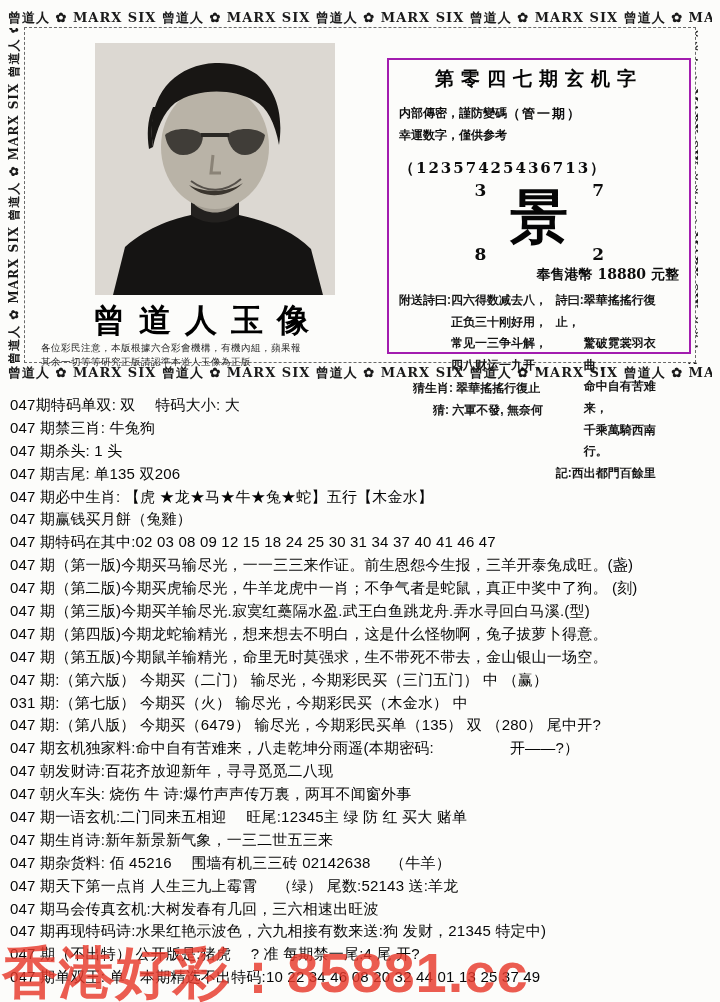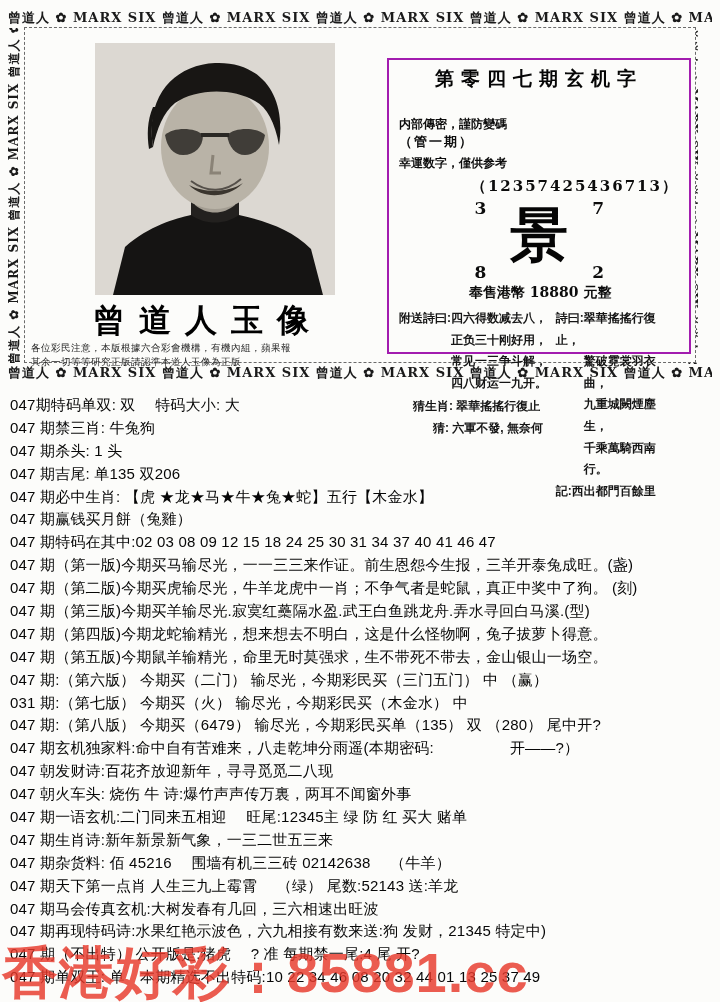--- a/index.html
+++ b/index.html
@@ -12,36 +12,36 @@
   .strip-bottom{ top:364px; left:8px; width:704px; height:18px; }
   .strip-left  { left:6px; top:364px; width:336px; height:16px; transform:rotate(-90deg); transform-origin:0 0; font-size:12px; }
   .strip-right { left:700px; top:28px; width:336px; height:16px; transform:rotate(90deg); transform-origin:0 0; font-size:12px; }
 
   
   .poster { position:absolute; left:24px; top:27px; width:672px; height:336px; border:1px dashed #6a6a6a; background:#fcfcfa; }
 
   .portrait { position:absolute; left:70px; top:15px; width:240px; height:252px; background:#e3e1db; }
   .portrait svg { display:block; width:100%; height:100%; }
   .portrait-caption { position:absolute; left:18px; top:271px; width:330px; text-align:center; font-family:"DejaVu Serif", serif; font-weight:bold; font-size:32px; letter-spacing:14px; color:#000000; }
-  .portrait-note { position:absolute; left:6px; width:336px; font-size:9.5px; color:#222; letter-spacing:0.5px; }
+  .portrait-note { position:absolute; left:16px; width:336px; font-size:9.5px; color:#222; letter-spacing:0.5px; }
   .pn1 { top:314px; } .pn2 { top:328px; }
 
   
   .mbox { position:absolute; left:362px; top:30px; width:304px; height:296px; border:2px solid #a21caf; padding:6px 10px 0 10px; }
   .mbox-title { text-align:center; font-family:"DejaVu Serif", serif; font-weight:bold; font-size:19px; letter-spacing:7px; color:#060606; }
-  .mbox-row1 { display:flex; justify-content:space-between; margin-top:24px; font-weight:bold;flex-direction:column; }
+  .mbox-row1 { display:flex; justify-content:flex-start; margin-top:13px; font-weight:bold; }
   .mi-left { font-size:12px; } .mi-right { font-size:13px; letter-spacing:2px;font-family:Liberation Serif, serif; }
   .mi-line2 { font-size:12px; font-weight:bold; margin-top:4px; }
-  .mbox-digits { text-align:right; font-size:15px; font-weight:bold; letter-spacing:2px; margin-top:5px; font-family:"DejaVu Serif", serif; }
+  .mbox-digits { text-align:left; font-size:15px; font-weight:bold; letter-spacing:2px; margin-top:15px; font-family:"DejaVu Serif", serif; }
   .charzone { position:relative; height:84px; margin-top:2px; }
   .bigchar { position:absolute; left:0; right:0; top:8px; text-align:center; font-family:"DejaVu Serif", serif; font-weight:bold; font-size:58px; line-height:1; color:#050505; }
   .corner { position:absolute; font-family:"DejaVu Serif", serif; font-weight:bold; font-size:17px; }
   .c-tl { left:27%; top:0; } .c-tr { left:69%; top:0; }
   .c-bl { left:27%; bottom:0; } .c-br { left:69%; bottom:0; }
-  .price { text-align:left; padding-left:70px; font-family:"DejaVu Serif", serif; font-weight:bold; font-size:14px; margin-top:2px; }
+  .price { text-align:right; padding-left:70px; font-family:"DejaVu Serif", serif; font-weight:bold; font-size:14px; margin-top:2px; }
   .poems { display:flex; margin-top:6px; font-size:12px; line-height:1.8; color:#151515; font-weight:bold; }
   .pcol-l { width:56%; } .pcol-r { width:44%; }
   .p-ind { padding-left:52px; } .p-ind2 { padding-left:28px; }
   .p-guess1 { padding-left:14px; margin-top:2px; } .p-guess2 { padding-left:34px; }
 
   
   .body-lines { position:absolute; left:10px; top:396px; width:706px; }
   .bline { height:22.9px; font-size:15px; white-space:nowrap; overflow:hidden; color:#070707; letter-spacing:0.2px; }
 
   
@@ -112,21 +112,21 @@
           <div><span>附送詩曰:</span><span>四六得数减去八，</span></div>
           <div class="p-ind">正负三十刚好用，</div>
           <div class="p-ind">常见一三争斗解，</div>
           <div class="p-ind">四八财运一九开。</div>
           <div class="p-guess1">猜生肖: 翠華搖搖行復止</div>
           <div class="p-guess2">猜: 六軍不發, 無奈何</div>
         </div>
         <div class="pcol-r">
           <div><span>詩曰:</span><span>翠華搖搖行復止，</span></div>
           <div class="p-ind2">驚破霓裳羽衣曲，</div>
-          <div class="p-ind2">九重城闕煙塵生，</div>
+          <div class="p-ind2">命中自有苦难来，</div>
           <div class="p-ind2">千乘萬騎西南行。</div>
           <div>記:西出都門百餘里</div>
         </div>
       </div>
     </div>
   </div>
 
   <div class="body-lines">
     <div class="bline">047期特码单双: 双　 特码大小: 大</div>
     <div class="bline">047 期禁三肖: 牛兔狗</div>

